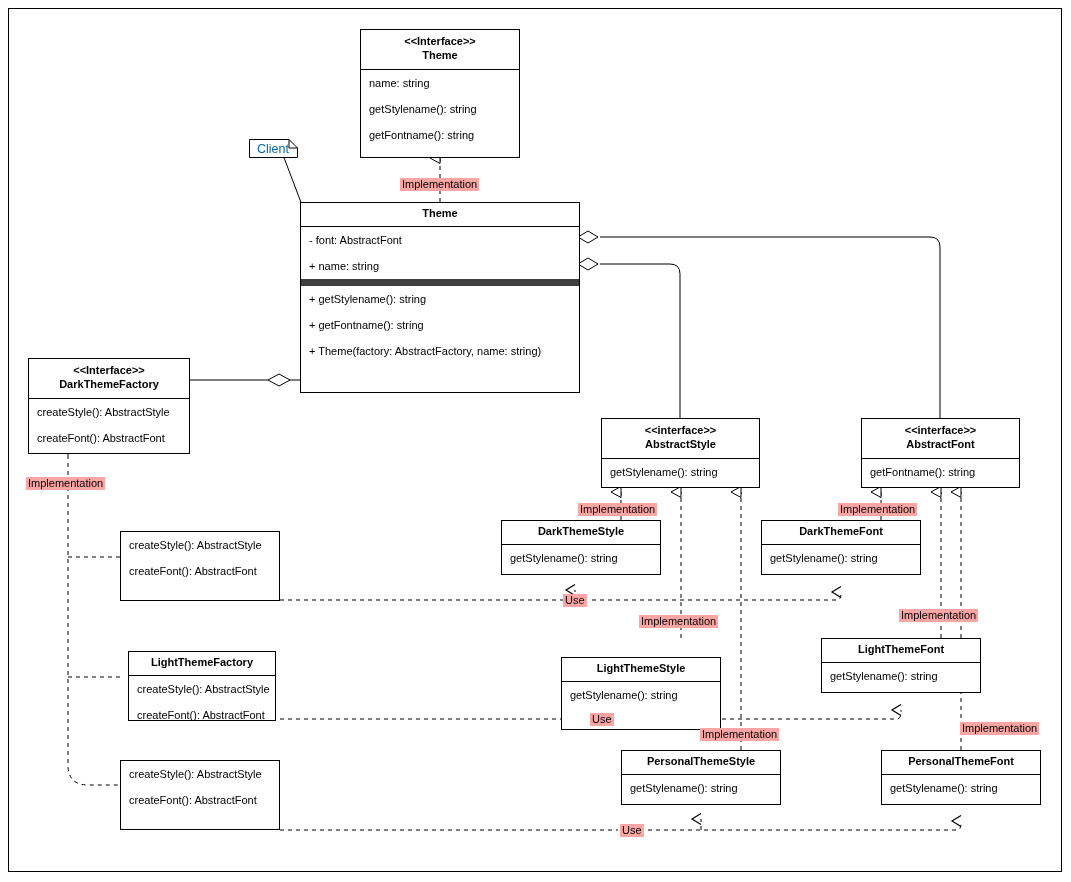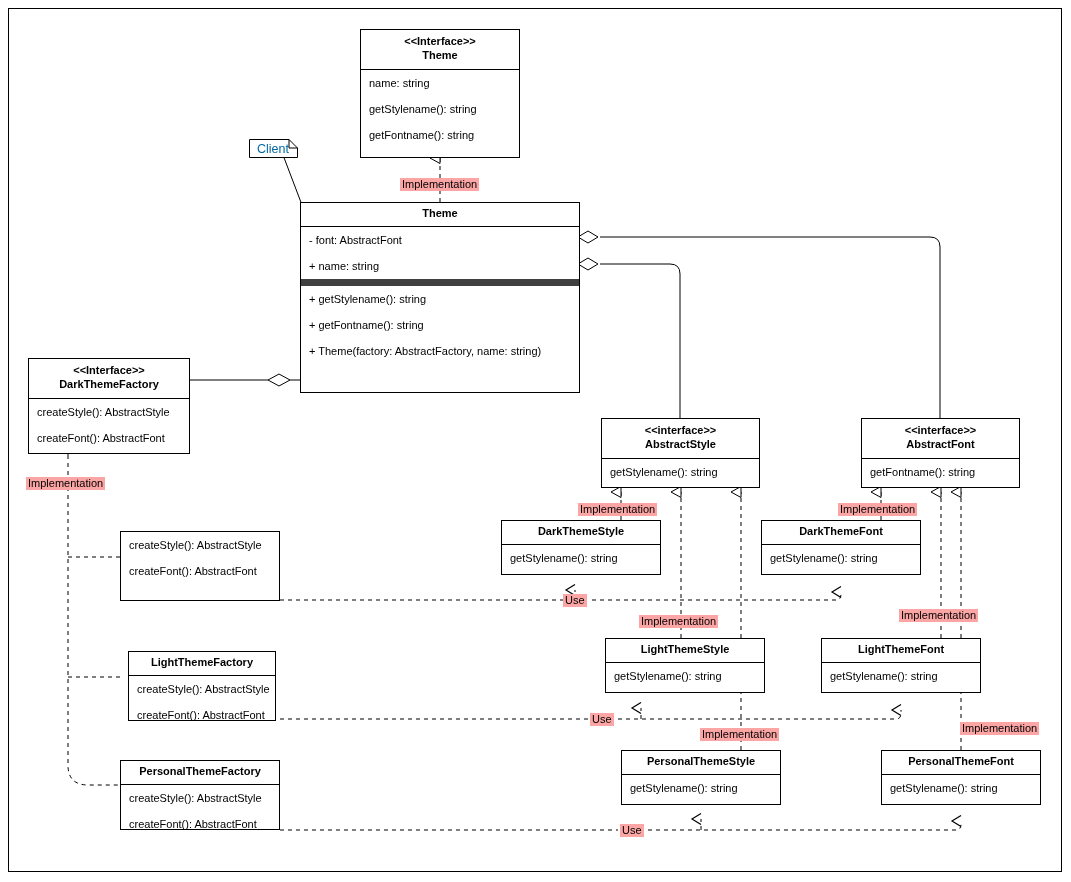--- a/index.html
+++ b/index.html
@@ -256,41 +256,38 @@
     <div class="hdr" style="padding:4px 6px 5px 6px;">
       <span class="nm">LightThemeFactory</span>
     </div>
     <div class="sect">
       <div class="row">createStyle(): AbstractStyle</div>
       <div class="row">createFont(): AbstractFont</div>
     </div>
   </div>
 
   <div class="uml" style="left:120px; top:760px; width:160px; height:70px;">
-    <div class="hdr" style="padding:4px 6px 5px 6px;">
-      <span class="nm">PersonalThemeFactory</span>
-    </div>
     <div class="sect">
       <div class="row">createStyle(): AbstractStyle</div>
       <div class="row">createFont(): AbstractFont</div>
     </div>
   </div>
 
   <div class="elabel" style="left:578px; top:503px;">Implementation</div>
   <div class="uml" style="left:501px; top:520px; width:160px; height:55px;">
     <div class="hdr" style="padding:4px 6px 5px 6px;">
       <span class="nm">DarkThemeStyle</span>
     </div>
     <div class="sect">
       <div class="row">getStylename(): string</div>
     </div>
   </div>
 
   <div class="elabel" style="left:639px; top:615px;">Implementation</div>
-  <div class="uml" style="left:561px; top:638px; width:160px; height:55px;margin-left:44px;">
+  <div class="uml" style="left:561px; top:657px; width:160px; height:73px;">
     <div class="hdr" style="padding:4px 6px 5px 6px;">
       <span class="nm">LightThemeStyle</span>
     </div>
     <div class="sect">
       <div class="row">getStylename(): string</div>
     </div>
   </div>
 
   <div class="elabel" style="left:700px; top:728px;">Implementation</div>
   <div class="uml" style="left:621px; top:750px; width:160px; height:55px;">

